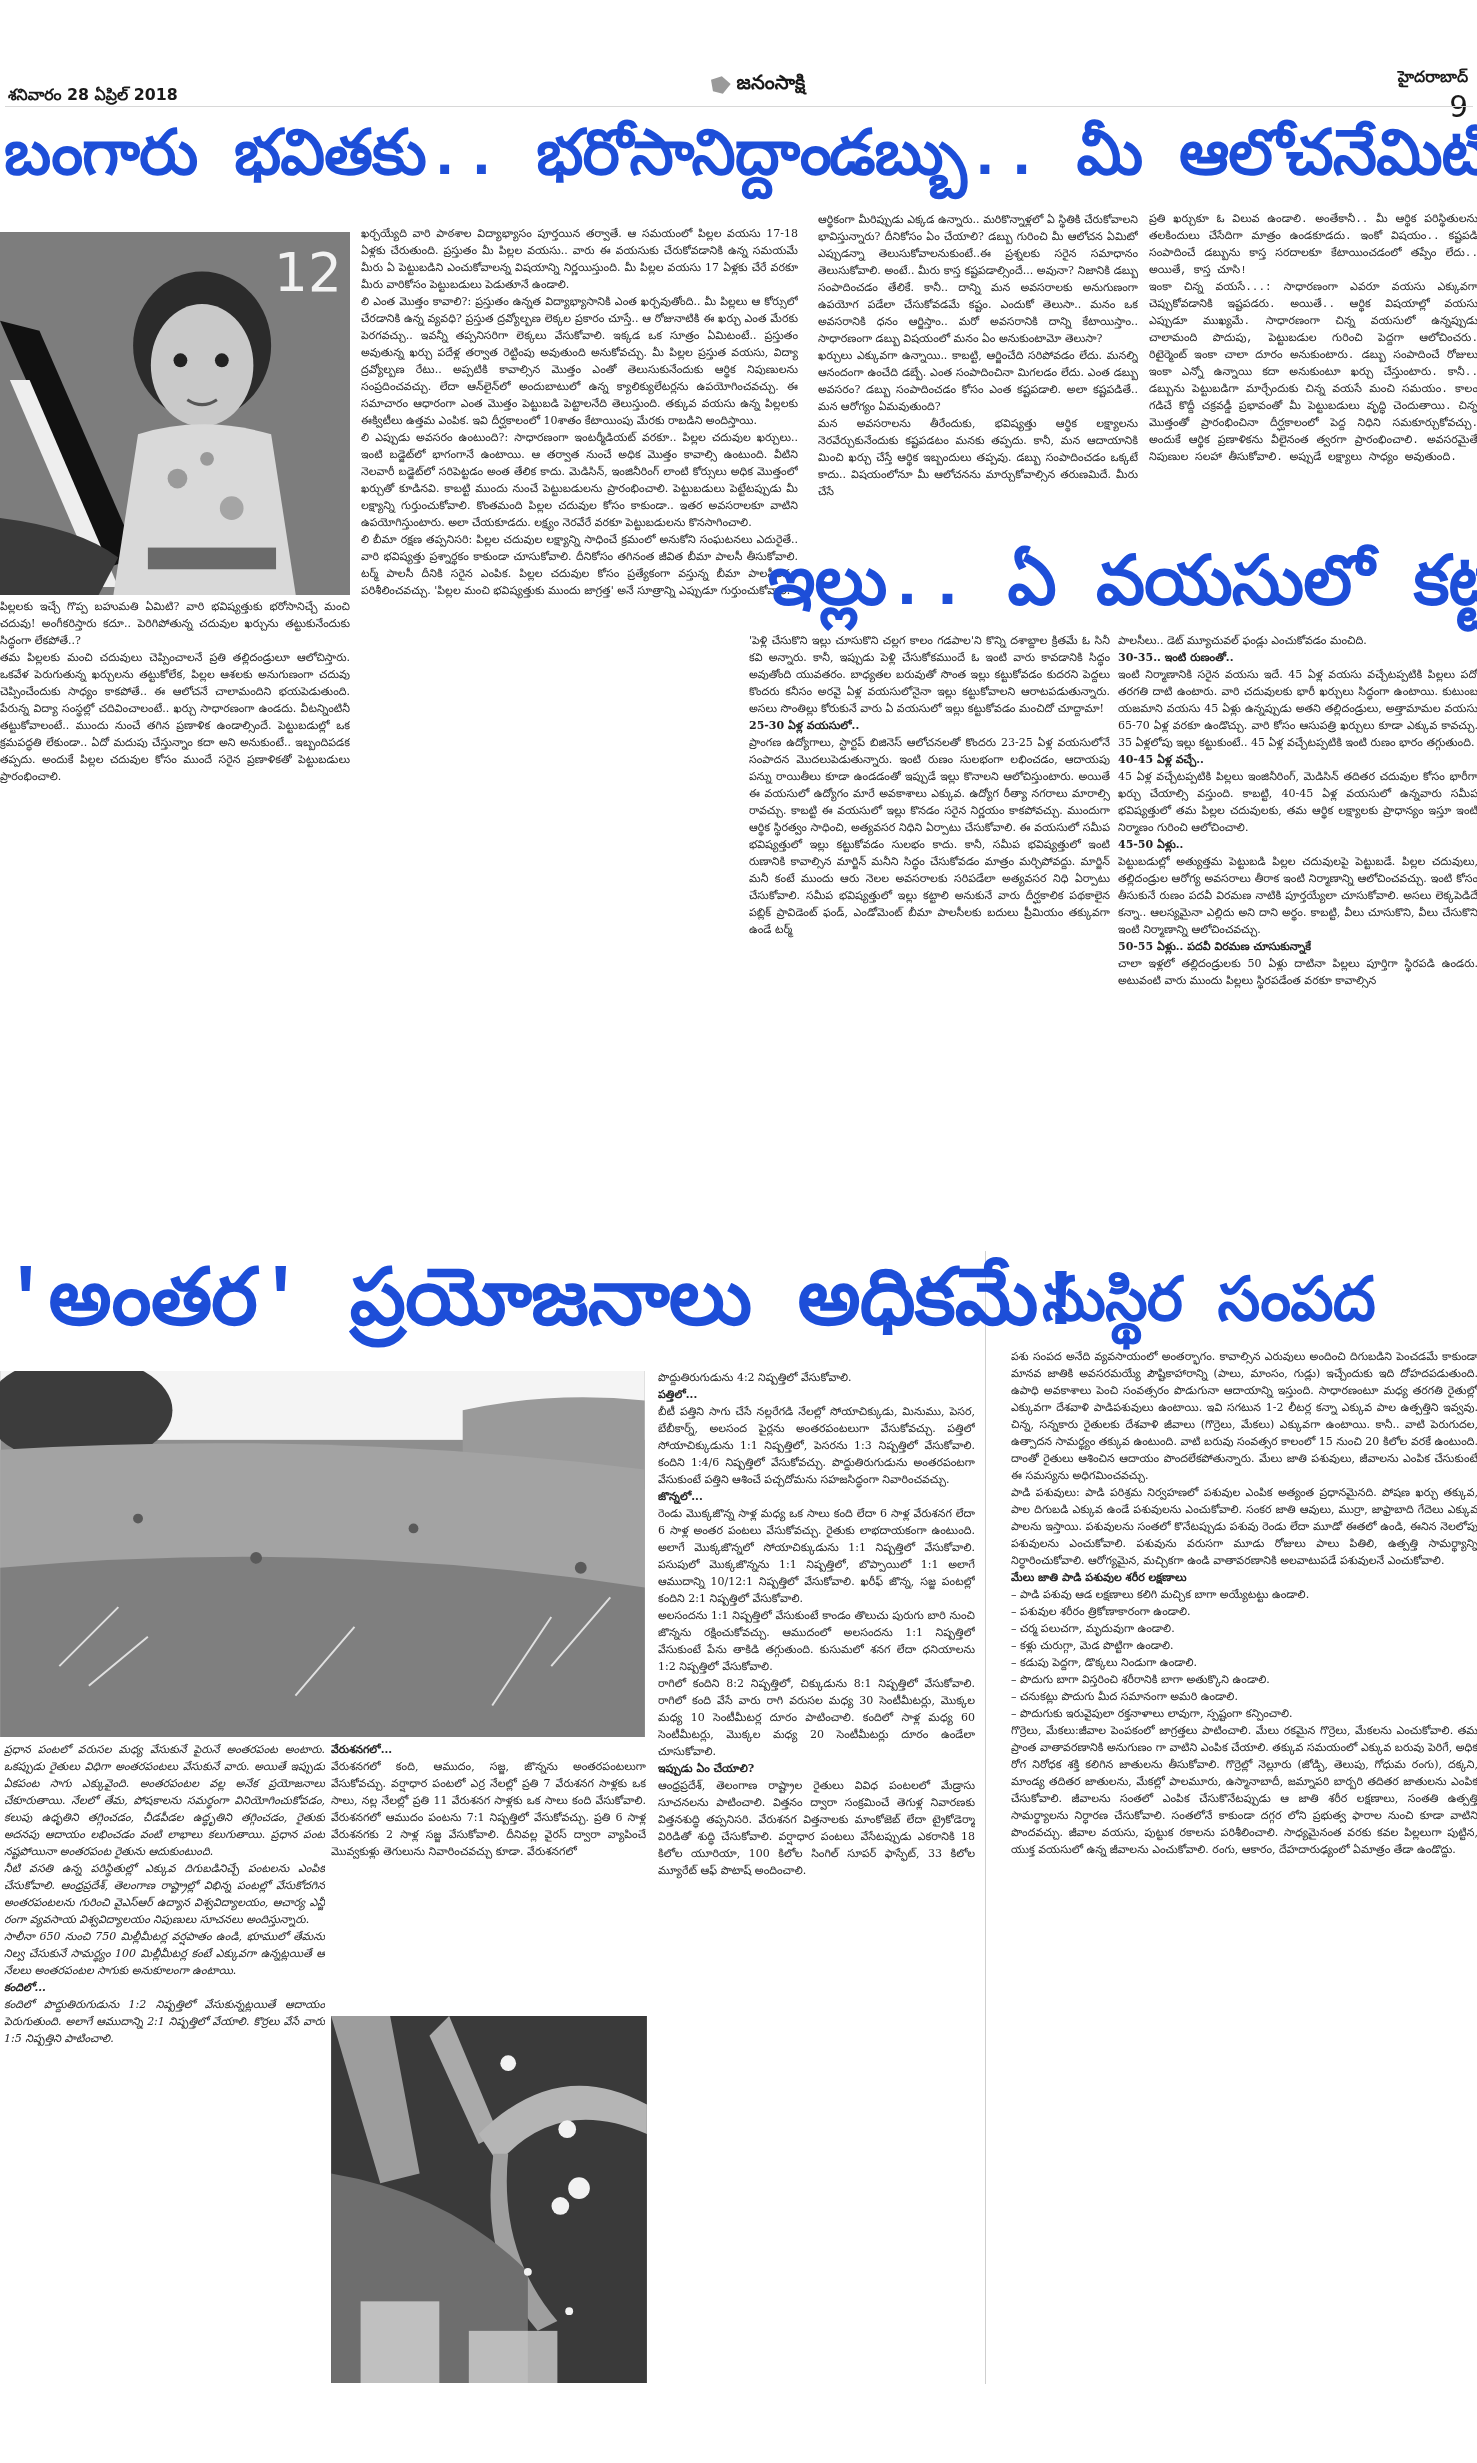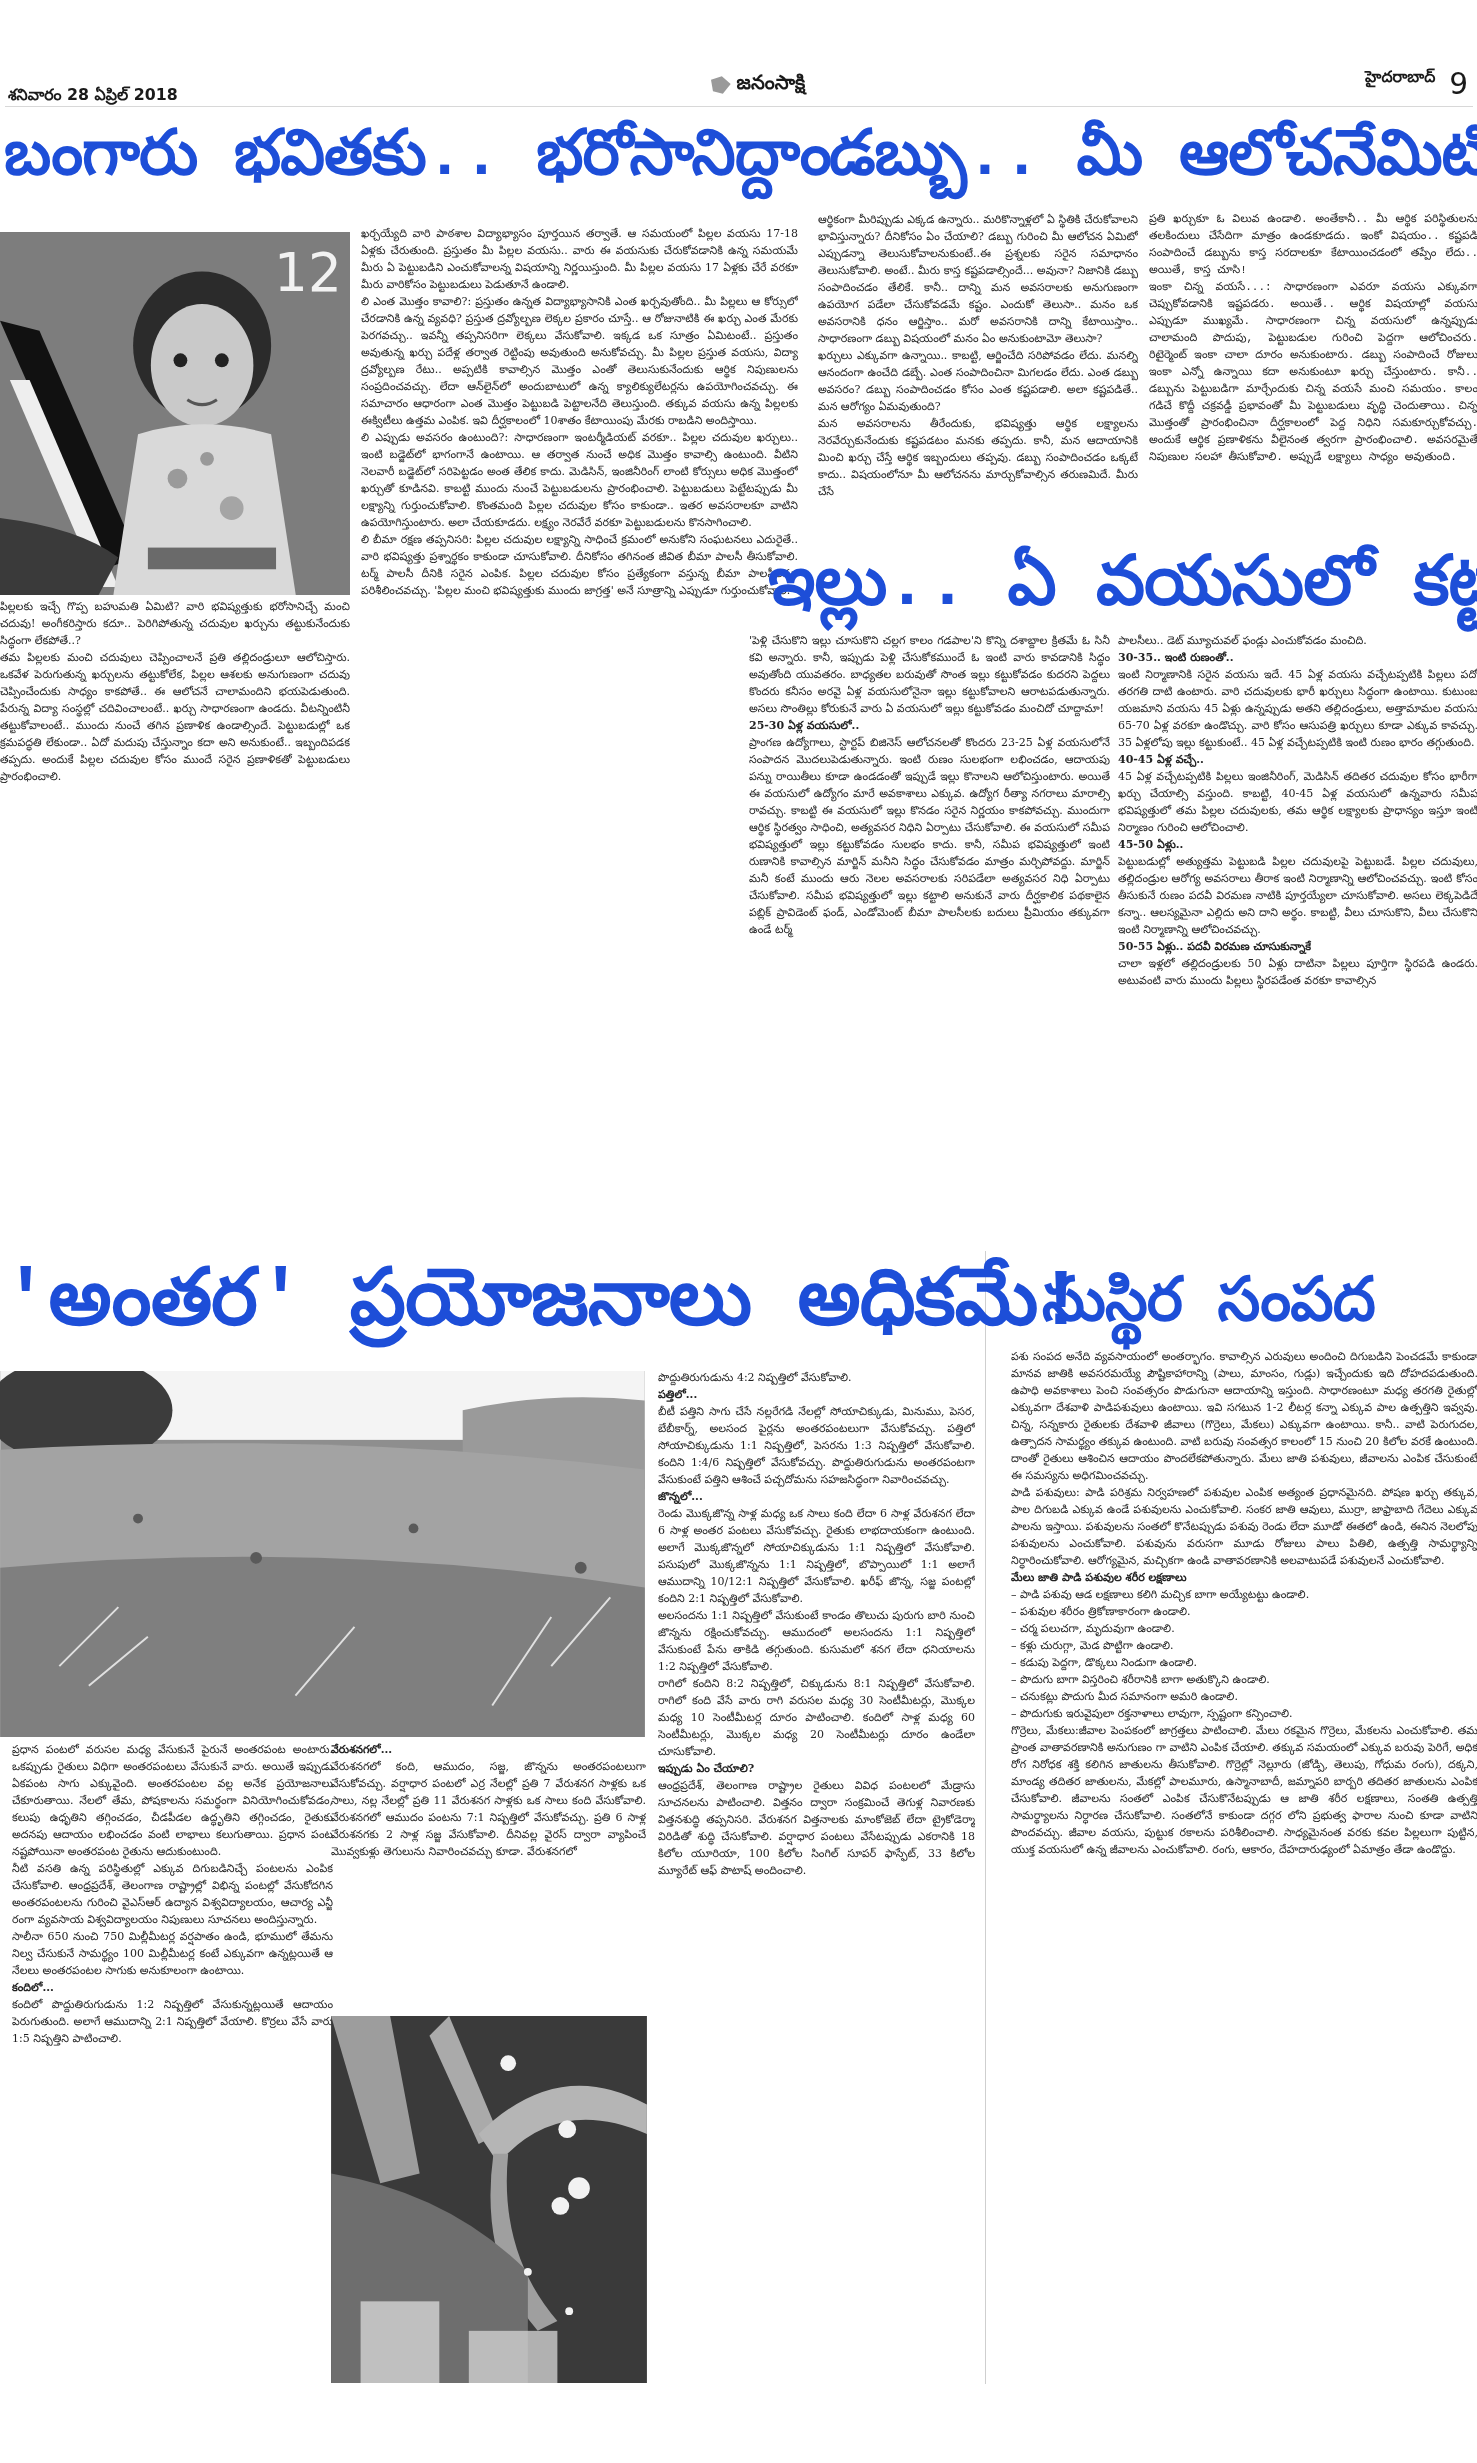--- a/index.html
+++ b/index.html
@@ -21,21 +21,21 @@
   ul.bullets li::before { content:"– "; }
 </style>
 </head>
 <body>
 
 <div class="abs hdr-left" style="left:7.9px; top:74px;margin-top:11px;">శనివారం 28  ఏప్రిల్ 2018</div>
 <div class="abs logo" style="left:711px; top:71px;">
   <span class="logo-mark"></span>
   <span>జనంసాక్షి</span>
 </div>
-<div class="abs hdr-right" style="right:9.9px; top:67px; display:flex; align-items:flex-start;">
+<div class="abs hdr-right" style="right:9.9px; top:67px; display:flex; align-items:flex-end;flex-direction:column;">
   <span>హైదరాబాద్</span>
   <span class="page-num">9</span>
 </div>
 <div class="hdr-rule"></div>
 
 <div class="abs headline" style="left:3.9px; top:126px; font-size:63px;">బంగారు భవితకు.. భరోసానిద్దాం</div>
 <div class="abs photo" style="left:0; top:232px; width:350px; height:363px; background:linear-gradient(160deg,#6a6a6a 0%,#8c8c8c 40%,#b9b9b9 70%,#7a7a7a 100%);">
   <svg width="350" height="363" viewBox="0 0 355 368">
     <rect x="0" y="0" width="355" height="368" fill="#7d7d7d"></rect>
     <polygon points="0,90 40,100 140,330 110,340" fill="#111"></polygon>
@@ -109,21 +109,21 @@
       <path d="M60,300 L120,240 M90,320 L150,270 M300,330 L360,260 M500,340 L560,250 M560,300 L620,230"></path>
     </g>
     <g fill="#5a5a5a">
         <circle cx="140" cy="150" r="5"></circle>
         <circle cx="260" cy="190" r="6"></circle>
         <circle cx="420" cy="160" r="5"></circle>
         <circle cx="590" cy="200" r="6"></circle>
       </g>
   </svg>
 </div>
-<div class="abs col" style="left:12px; top:1741px; width:321px; height:646px;">
+<div class="abs col" style="left:4px; top:1741px; width:321px; height:646px;font-style:italic;">
   <p>ప్రధాన పంటలో వరుసల మధ్య వేసుకునే పైరునే అంతరపంట అంటారు. ఒకప్పుడు రైతులు విధిగా అంతరపంటలు వేసుకునే వారు. అయితే ఇప్పుడు ఏకపంట సాగు ఎక్కువైంది. అంతరపంటల వల్ల అనేక ప్రయోజనాలు చేకూరుతాయి. నేలలో తేమ, పోషకాలను సమర్థంగా వినియోగించుకోవడం, కలుపు ఉధృతిని తగ్గించడం, చీడపీడల ఉద్ధృతిని తగ్గించడం, రైతుకు అదనపు ఆదాయం లభించడం వంటి లాభాలు కలుగుతాయి. ప్రధాన పంట నష్టపోయినా అంతరపంట రైతును ఆదుకుంటుంది.</p>
   <p>నీటి వసతి ఉన్న పరిస్థితుల్లో ఎక్కువ దిగుబడినిచ్చే పంటలను ఎంపిక చేసుకోవాలి. ఆంధ్రప్రదేశ్, తెలంగాణ రాష్ట్రాల్లో విభిన్న పంటల్లో వేసుకోదగిన అంతరపంటలను గురించి వైఎస్‌ఆర్ ఉద్యాన విశ్వవిద్యాలయం, ఆచార్య ఎన్జీ రంగా వ్యవసాయ విశ్వవిద్యాలయం నిపుణులు సూచనలు అందిస్తున్నారు.</p>
   <p>సాలీనా 650 నుంచి 750 మిల్లీమీటర్ల వర్షపాతం ఉండి, భూములో తేమను నిల్వ చేసుకునే సామర్థ్యం 100 మిల్లీమీటర్ల కంటే ఎక్కువగా ఉన్నట్లయితే ఆ నేలలు అంతరపంటల సాగుకు అనుకూలంగా ఉంటాయి.</p>
   <p class="sub">కందిలో...</p>
   <p>కందిలో పొద్దుతిరుగుడును 1:2 నిష్పత్తిలో వేసుకున్నట్లయితే ఆదాయం పెరుగుతుంది. అలాగే ఆముదాన్ని 2:1 నిష్పత్తిలో వేయాలి. కొర్రలు వేసే వారు 1:5 నిష్పత్తిని పాటించాలి.</p>
 </div>
 <div class="abs col" style="left:331px; top:1741px; width:315px; height:274px;">
   <p class="sub">వేరుశనగలో...</p>
   <p>వేరుశనగలో కంది, ఆముదం, సజ్జ, జొన్నను అంతరపంటలుగా వేసుకోవచ్చు. వర్షాధార పంటలో ఎర్ర నేలల్లో ప్రతి 7 వేరుశనగ సాళ్లకు ఒక సాలు, నల్ల నేలల్లో ప్రతి 11 వేరుశనగ సాళ్లకు ఒక సాలు కంది వేసుకోవాలి. వేరుశనగలో ఆముదం పంటను 7:1 నిష్పత్తిలో వేసుకోవచ్చు. ప్రతి 6 సాళ్ల వేరుశనగకు 2 సాళ్ల సజ్జ వేసుకోవాలి. దీనివల్ల వైరస్ ద్వారా వ్యాపించే మొవ్వకుళ్లు తెగులును నివారించవచ్చు కూడా. వేరుశనగలో</p>
 </div>

